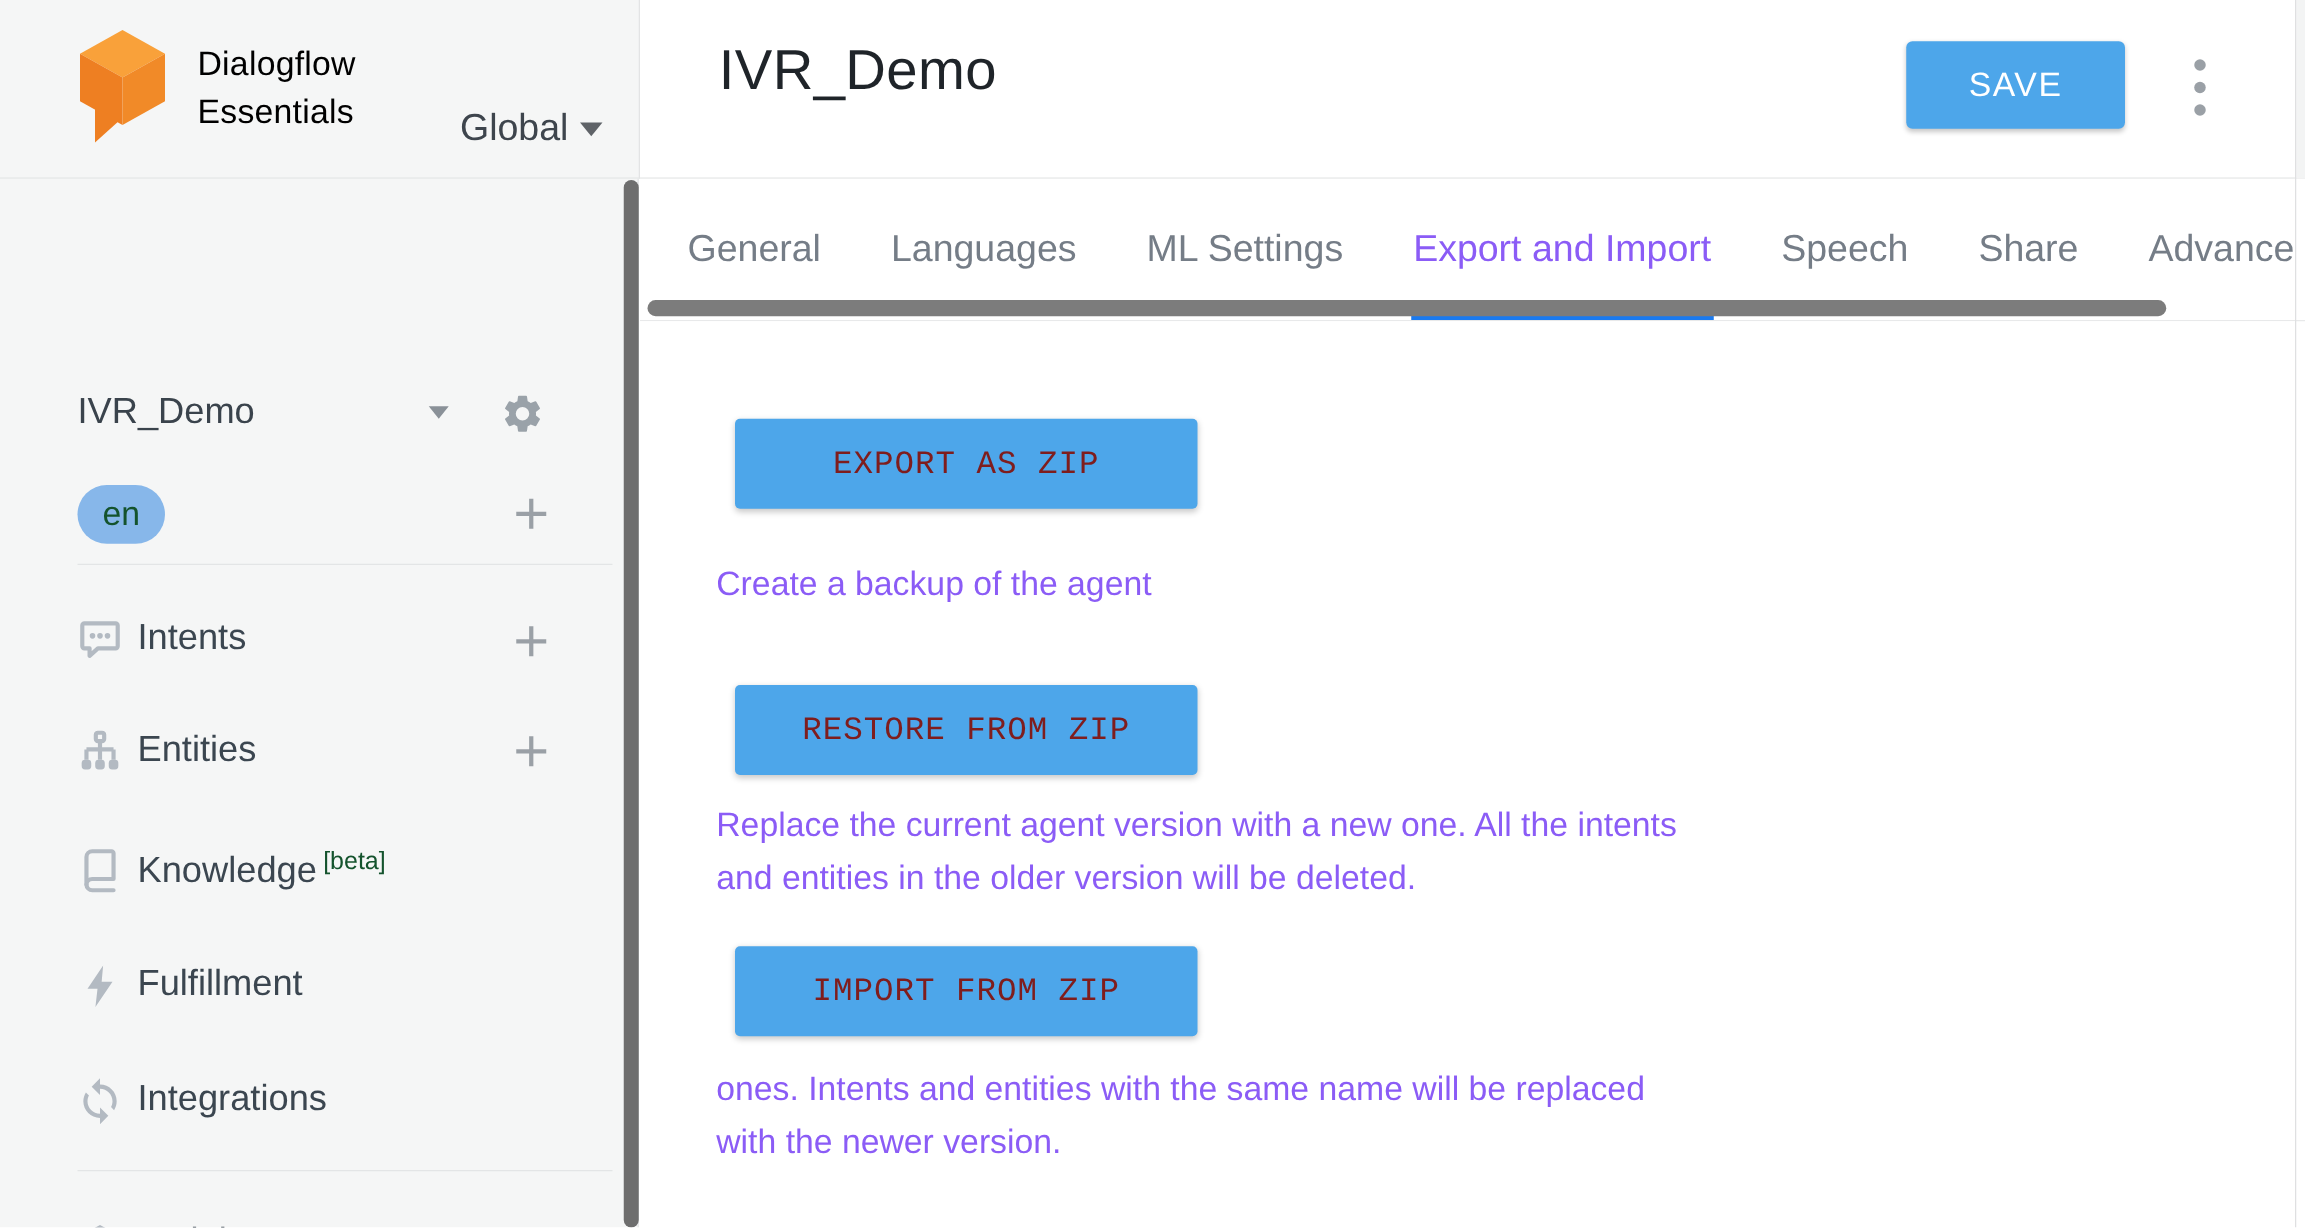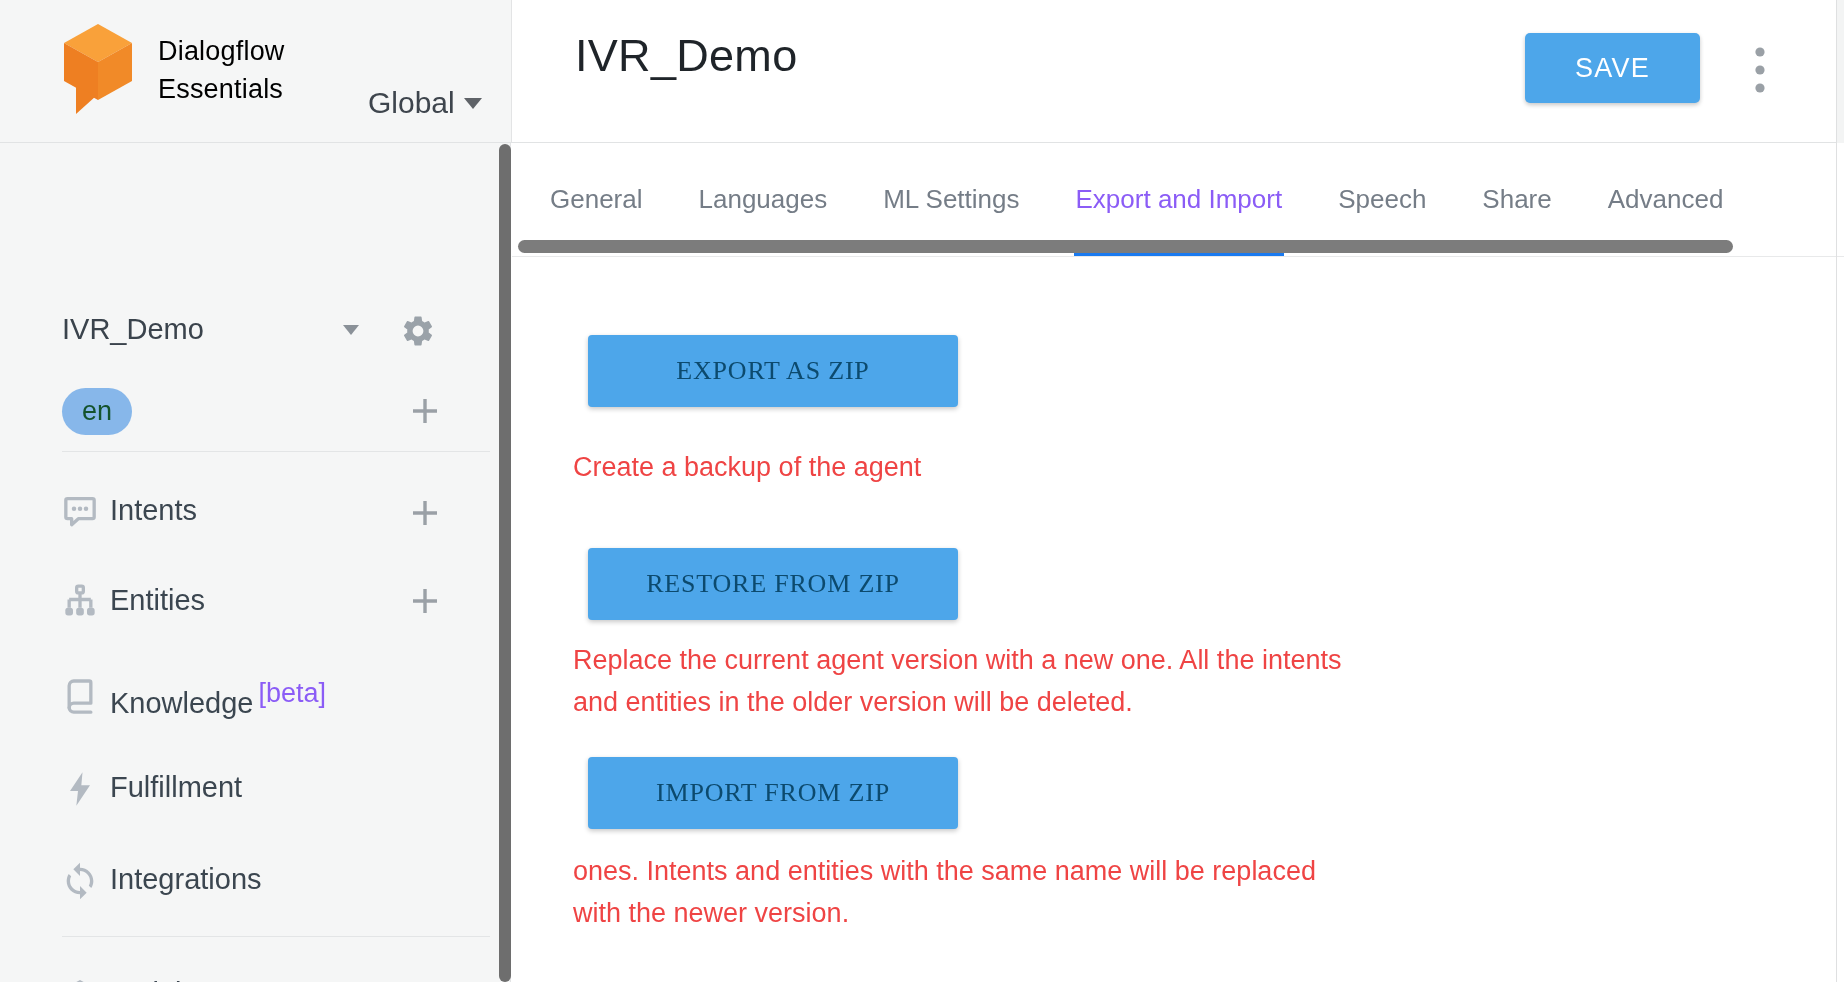--- a/index.html
+++ b/index.html
@@ -48,50 +48,50 @@
   .plus-intents { left:406px; top:351px; }
   .plus-entities { left:406px; top:439px; }
 
   .sb-divider { position:absolute; left:62px; width:428px; height:1px; background:#e3e5e6; }
   .sb-div-1 { top:308px; }
   .sb-div-2 { top:793px; }
 
   .sb-item { position:absolute; left:0; width:499px; height:78px; cursor:pointer; }
   .sb-item .sb-icon { position:absolute; left:60px; top:0; }
   .sb-item .sb-label { position:absolute; left:110px; top:3px; font-size:29px; color:#3b4650; }
-  .sb-beta { font-size:27px; color:#8b5cf6; vertical-align:super; margin-left:5px; }
+  .sb-beta { font-size:20px; color:#14532d; vertical-align:super; margin-left:5px; }
   .it-intents      { top:348px; }
   .it-entities     { top:438px; }
   .it-knowledge    { top:532px; }
   .it-fulfillment  { top:625px; }
   .it-integrations { top:717px; }
   .it-training     { top:831px; }
 
   
   .tabsbar { position:absolute; left:512px; top:143px; right:8px; height:114px; background:#fff;
              border-bottom:1px solid #e8e9ea; display:flex; align-items:center; gap:56px;
              padding-left:38px; overflow:hidden; }
   .tabsbar-border-ext { position:absolute; right:0; top:256px; width:8px; height:1px; background:#e8e9ea; }
-  .tab { position:relative; height:100%; display:flex; align-items:center; font-size:26px;
+  .tab { position:relative; height:100%; display:flex; align-items:center; font-size:30px;
          color:#757d87; white-space:nowrap; cursor:pointer; flex:0 0 auto; }
   .tab.active { color:#8b5cf6; }
   .tab.active::after { content:""; position:absolute; left:-2px; right:-2px; bottom:0; height:4px;
                        background:#1a7af0; }
   .h-scrollbar { position:absolute; left:6px; bottom:3px; width:1215px; height:13px;
                  background:#7c7c7c; border-radius:7px; z-index:4; }
 
   
   .content { position:absolute; left:512px; top:257px; right:8px; bottom:0; background:#fff; }
   .zip-btn { position:absolute; left:76px; width:370px; height:72px; background:#4da6ea; border:none;
-             border-radius:4px; color:#0c4a6e; font-size:26px; letter-spacing:0.8px; font-family:Liberation Serif, serif;
+             border-radius:4px; color:#7f1d1d; font-size:26px; letter-spacing:0.8px; font-family:Liberation Mono, monospace;
              box-shadow:0 2px 5px rgba(0,0,0,0.22); cursor:pointer; }
   .btn-export  { top:78px; }
   .btn-restore { top:291px; }
   .btn-import  { top:500px; }
-  .desc { position:absolute; left:61px; font-size:27px; line-height:42px; color:#ef4444; }
+  .desc { position:absolute; left:61px; font-size:27px; line-height:42px; color:#8b5cf6; }
   .desc-export  { top:189px; }
   .desc-restore { top:382px; }
   .desc-import  { top:593px; }
 
   .v-edge { position:absolute; left:1836px; top:0; width:1px; height:982px; background:#dfe0e1; z-index:9; }
 </style>
 </head>
 <body>
 
 <div class="app">

